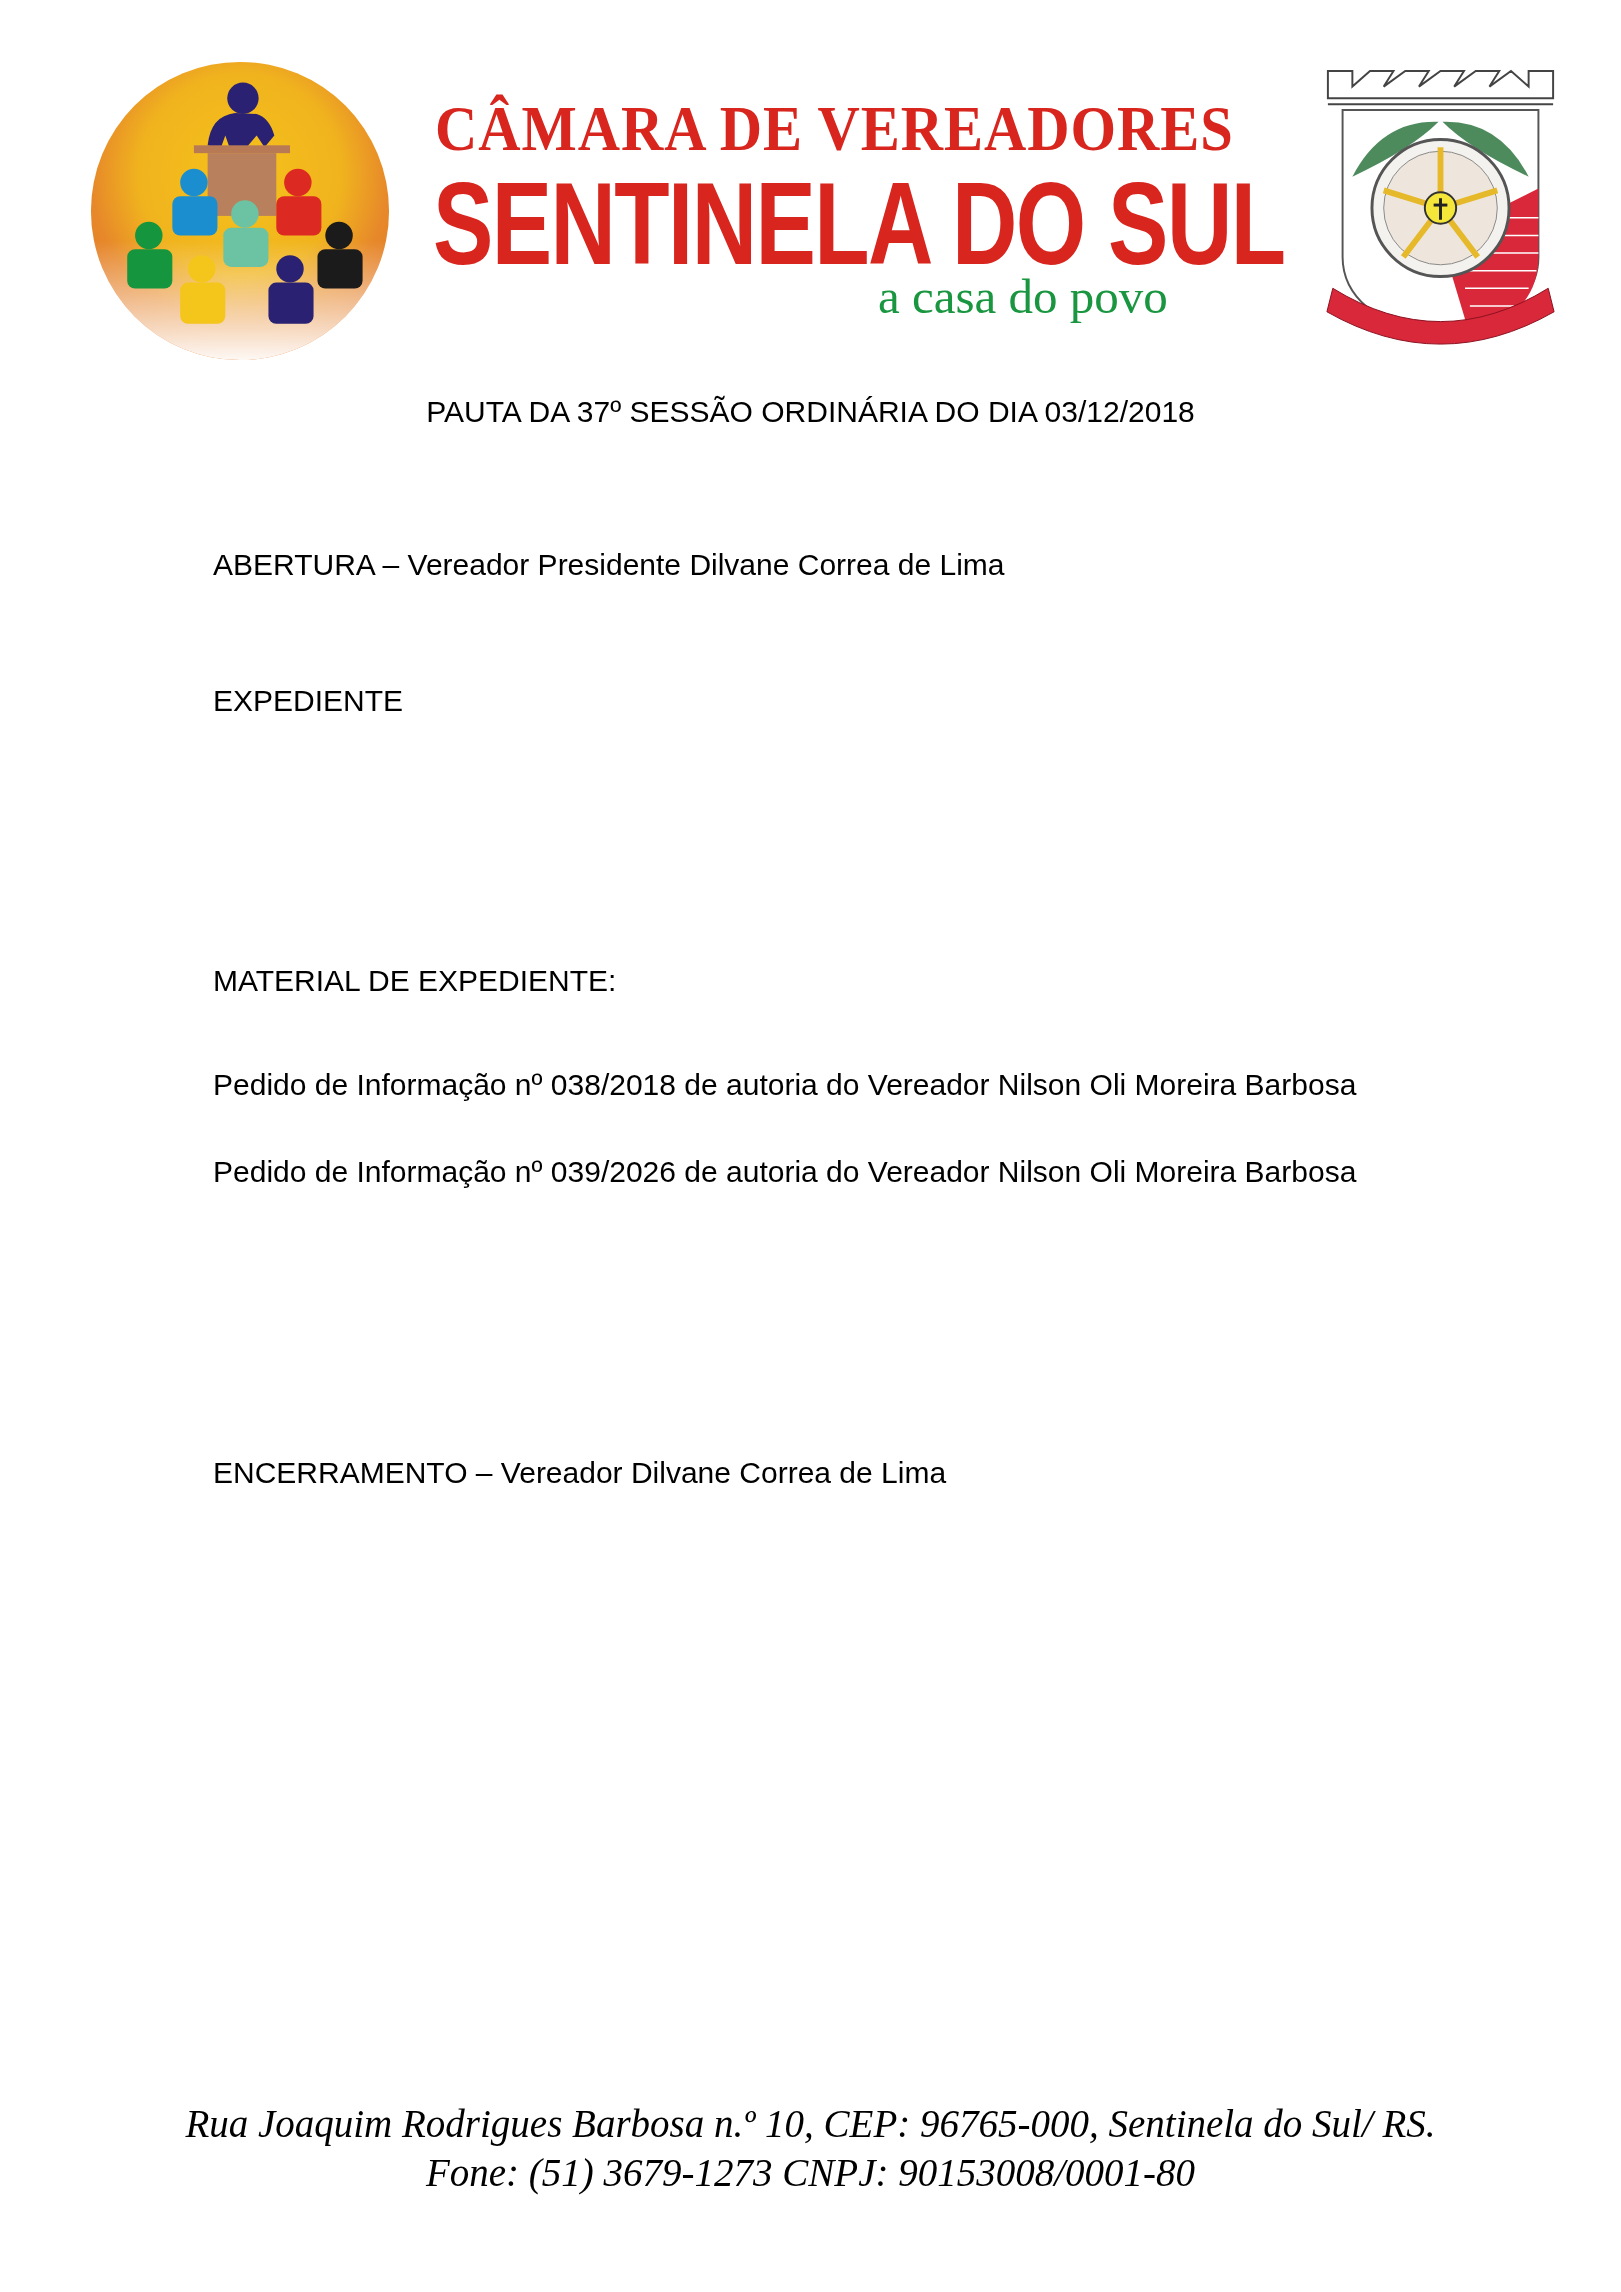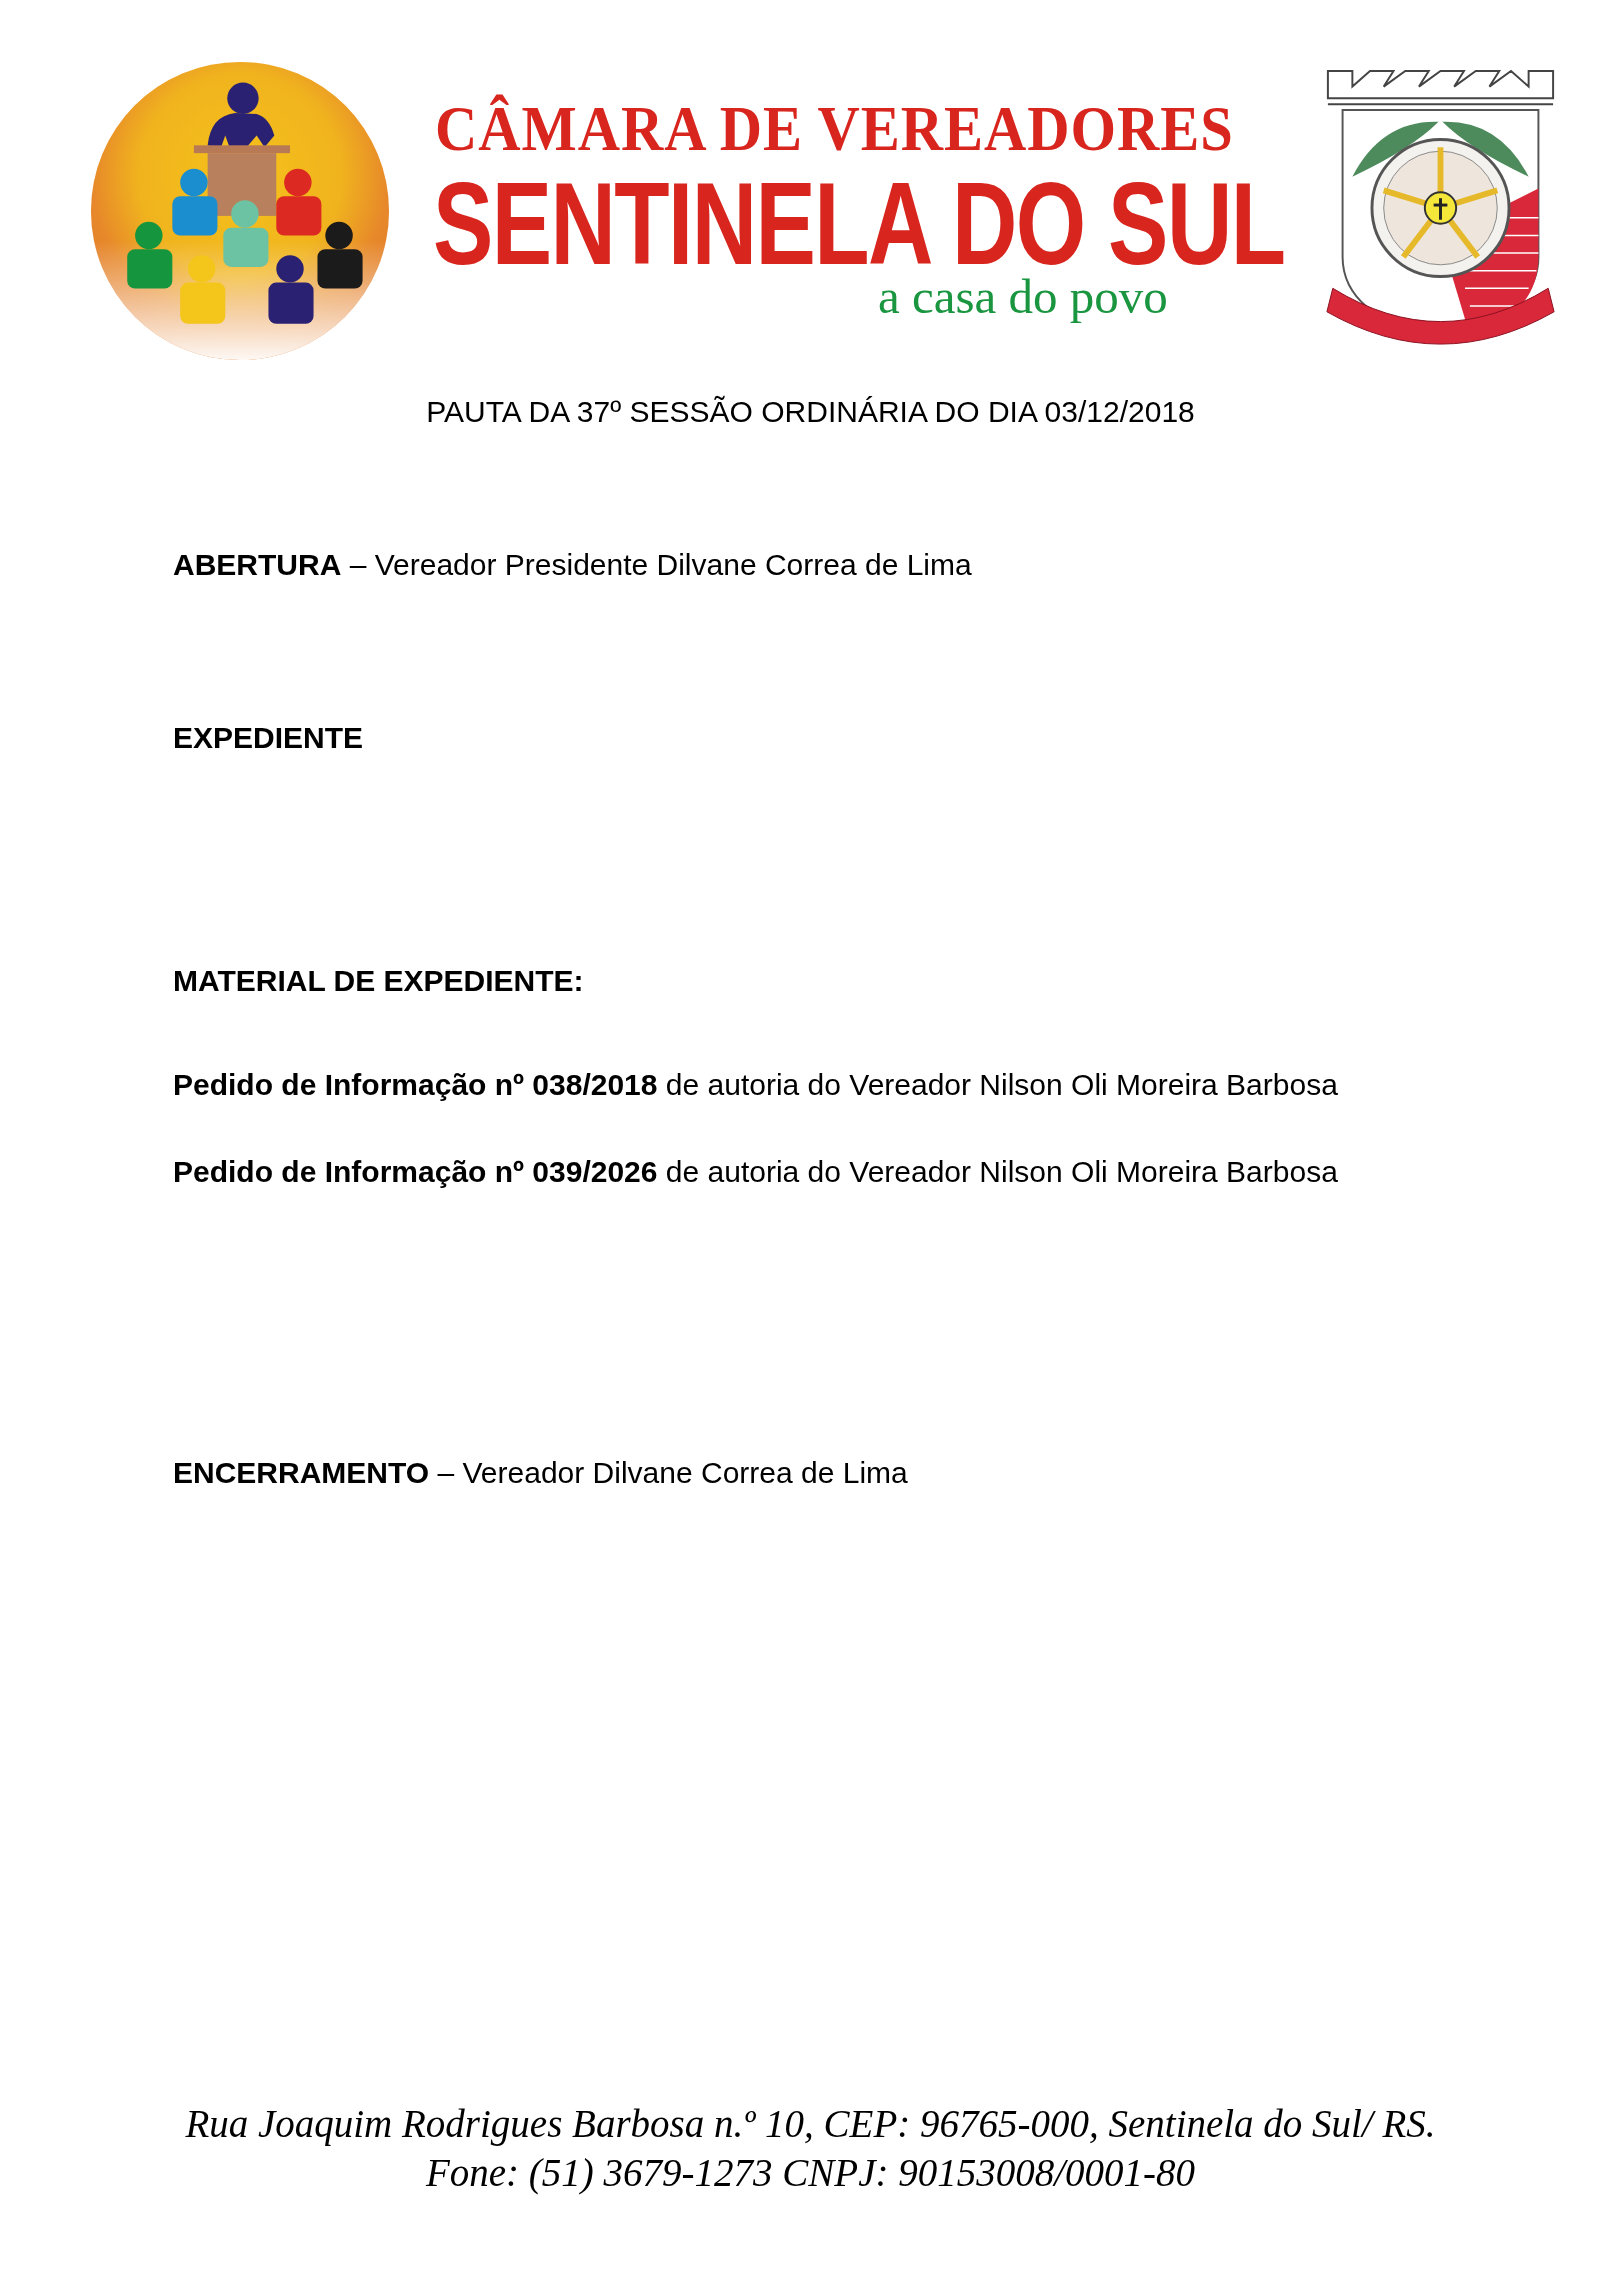--- a/index.html
+++ b/index.html
@@ -75,24 +75,24 @@
       font-size: 30px;
       line-height: 35px;
       white-space: nowrap;
     }
     .para {
       position: absolute; left: 173px;
       font-size: 30px;
       line-height: 35px;
       white-space: nowrap;
     }
-    .para b { font-weight: bold; }
+    .para b { font-weight: normal; margin-left: 40px; }
 
     .p-abertura   { top: 547px; }
-    .p-expediente { top: 720px; }
+    .p-expediente { top: 683px; }
     .p-ata        { top: 813px; }
     .p-material   { top: 963px; }
     .p-pedido1    { top: 1067px; text-align: right; }
     .p-pedido2    { top: 1154px; }
     .p-encerra    { top: 1455px; }
 
     
     .footer {
       position: absolute; left: 0; width: 1621px; top: 2099px;
       text-align: center;

